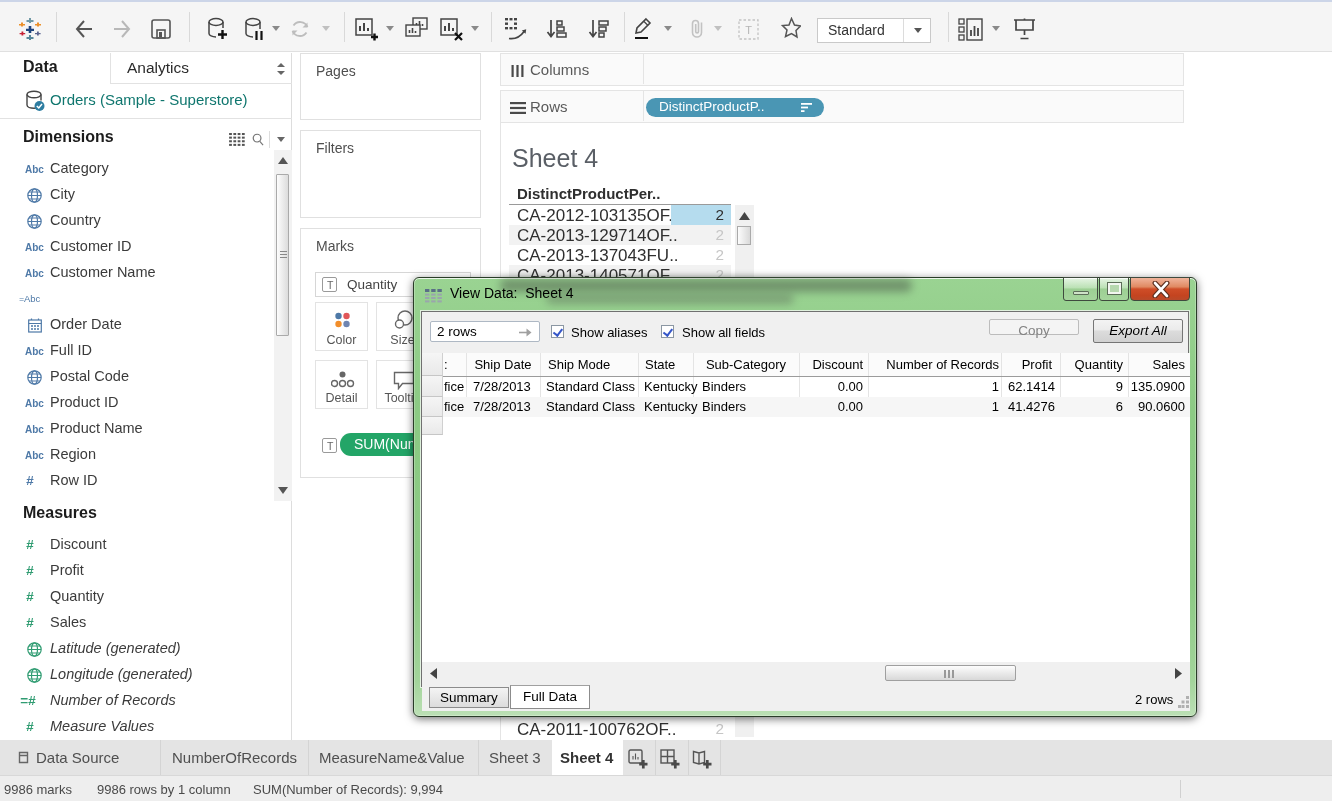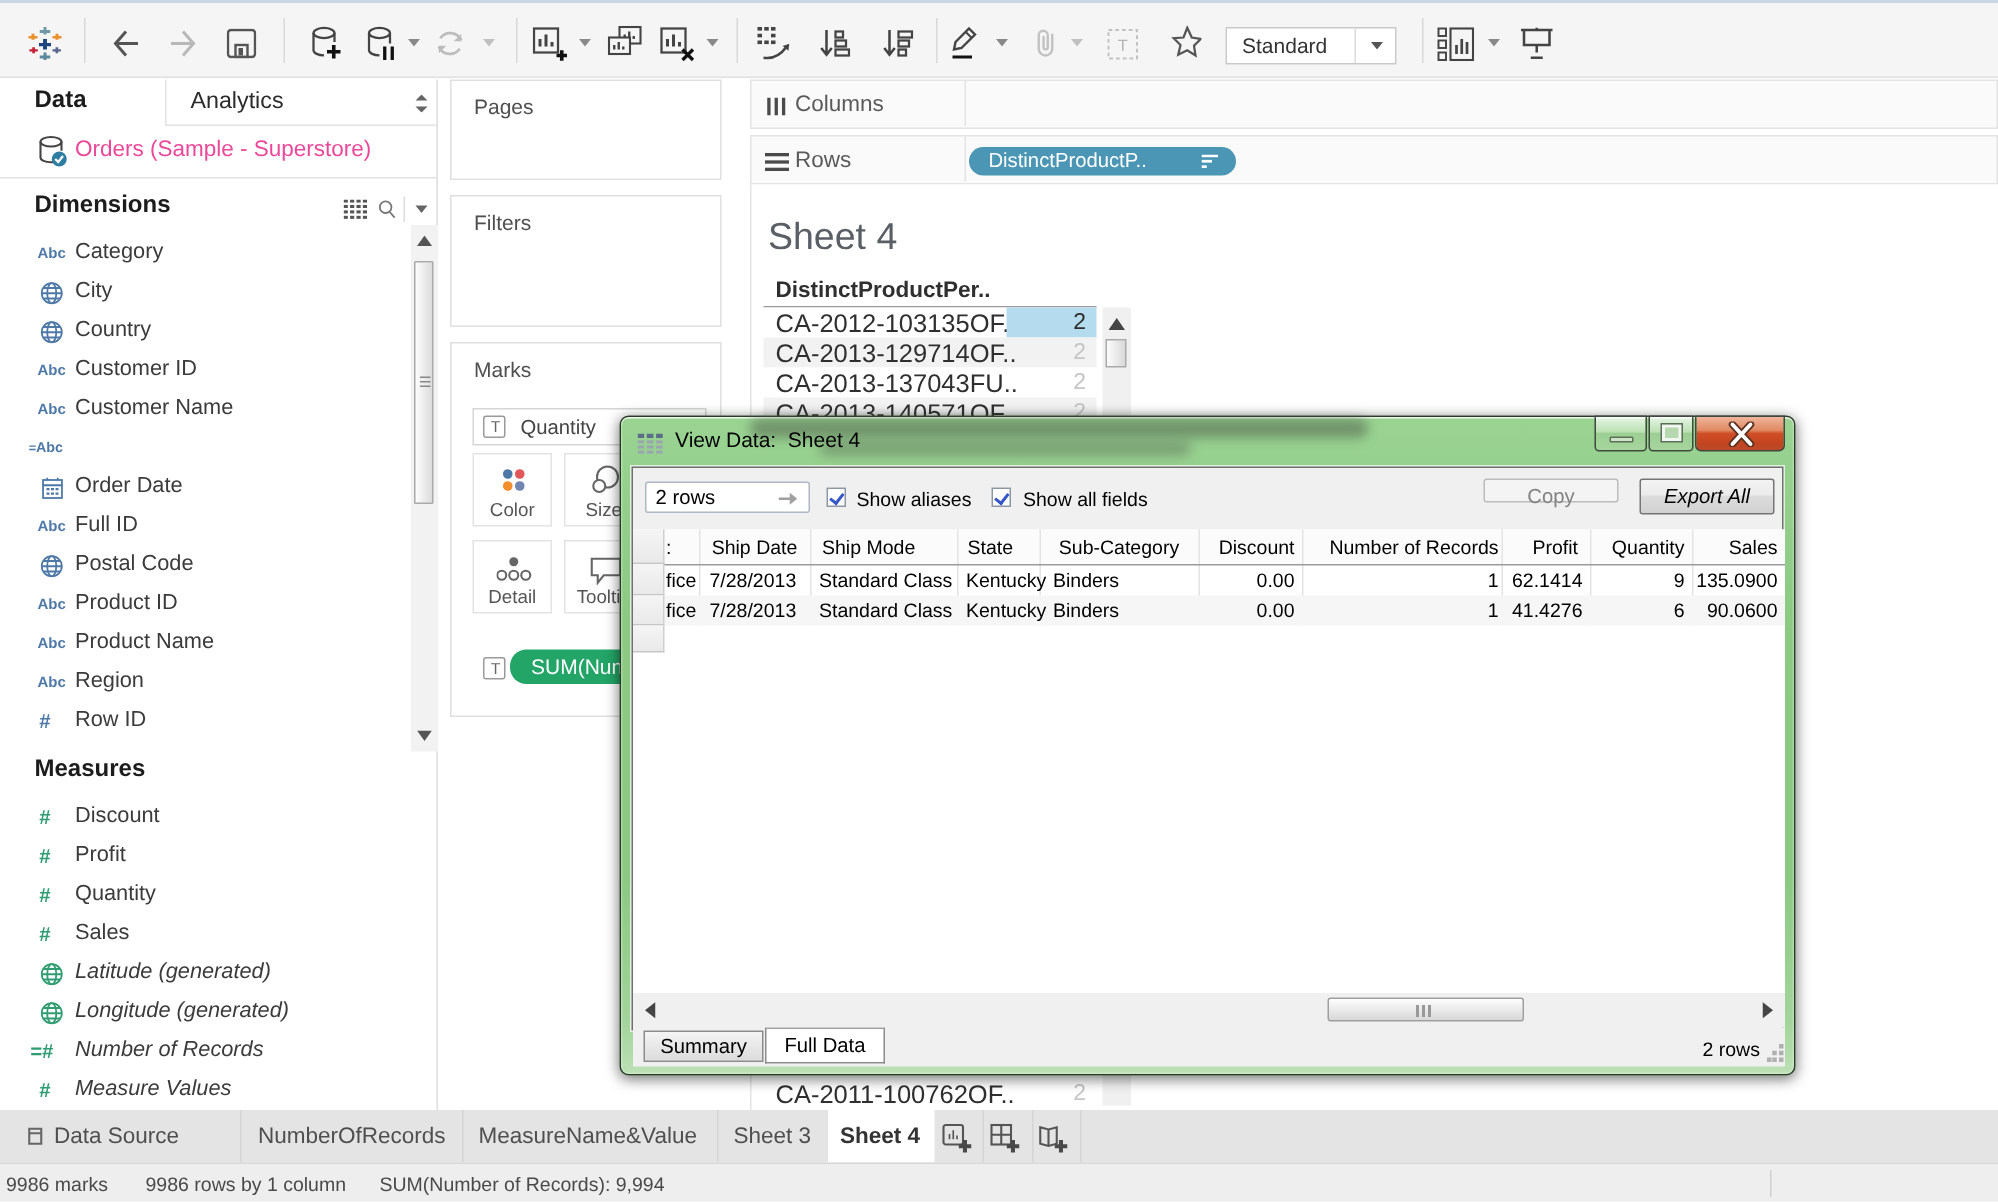--- a/index.html
+++ b/index.html
@@ -18,21 +18,21 @@
 .fgen { font-style:italic; }
 .ficon { position:absolute; }
 .icAbc { position:absolute; left:25px; top:8px; font-size:10px; font-weight:bold; color:#4e79a7; }
 .icNum { position:absolute; left:26px; top:5px; font-size:13.5px; font-weight:bold; color:#309c72; font-style:italic; }
 
 .card { position:absolute; border:1px solid #e0e0e0; background:#fff; }
 .cardlbl { position:absolute; left:15px; top:9px; font-size:14px; color:#4f4f4f; }
 .mbtn { position:absolute; width:53px; height:49px; border:1px solid #e3e3e3; background:#fff; }
 .mbtnlbl { position:absolute; width:100%; text-align:center; bottom:3px; font-size:12.5px; color:#555; }
 
-.shelf { position:absolute; left:500px; width:832px; height:32px; background:#fafafa; border:1px solid #e4e4e4;padding-left:39px; }
+.shelf { position:absolute; left:500px; width:684px; height:32px; background:#fafafa; border:1px solid #e4e4e4;padding-left:39px; }
 .shelflbl { position:absolute; left:29px; top:7px; font-size:15px; color:#5a5a5a; }
 .shelfcell { position:absolute; left:142px; top:0; width:1px; height:30px; background:#e4e4e4; }
 
 #sheetarea { position:absolute; left:500px; top:123px; width:832px; height:617px; background:#fff; border-left:1px solid #e4e4e4; }
 
 #tabbar { position:absolute; left:0; top:740px; width:1332px; height:35px; background:#e4e4e4; }
 .sheettab { position:absolute; top:0; height:35px; font-size:15px; color:#4f4f4f; line-height:35px; }
 .tabsep { position:absolute; top:0; width:1px; height:35px; background:#d4d4d4; }
 #statusbar { position:absolute; left:0; top:775px; width:1332px; height:26px; background:#eeeeee; border-top:1px solid #d8d8d8; font-size:13px; color:#4a4a4a; }
 
@@ -188,21 +188,21 @@
 <span style="position:absolute;left:127px;top:6px;font-size:15.5px;color:#2b2b2b;">Analytics</span>
 <svg class="abs" style="left:276px;top:10px;" width="10" height="12" viewBox="0 0 10 12">
       <path d="M5 0 L9 4 H1z M5 12 L1 8 h8z" fill="#666"></path>
     </svg>
 <svg class="abs" style="left:25px;top:37px;" width="20" height="22" viewBox="0 0 20 22">
       <ellipse cx="9" cy="4.5" rx="7" ry="3.2" fill="none" stroke="#444" stroke-width="1.4"></ellipse>
       <path d="M2 4.5 V15 c0 1.8 3.1 3.2 7 3.2 1 0 1.5-.1 2.3-.2 M16 4.5 v6" fill="none" stroke="#444" stroke-width="1.4"></path>
       <circle cx="14.5" cy="16" r="5" fill="#2d7da1"></circle>
       <path d="M11.8 16 l2 2 3.2-4" fill="none" stroke="#fff" stroke-width="1.5"></path>
     </svg>
-<span style="position:absolute;left:50px;top:38px;font-size:15px;color:#ec4899;">Orders (Sample - Superstore)</span>
+<span style="position:absolute;left:50px;top:38px;font-size:15px;color:#0f766e;">Orders (Sample - Superstore)</span>
 <div class="abs" style="left:0;top:65px;width:292px;height:1px;background:#e2e2e2;"></div>
 <span style="position:absolute;left:23px;top:75px;font-size:16px;font-weight:bold;color:#1c1c1c;">Dimensions</span>
 <svg class="abs" style="left:229px;top:80px;" width="16" height="13" viewBox="0 0 17 14">
       <g fill="#555">
         <rect x="0" y="0" width="3" height="2.2"></rect>
         <rect x="4.6" y="0" width="3" height="2.2"></rect>
         <rect x="9.2" y="0" width="3" height="2.2"></rect>
         <rect x="13.8" y="0" width="3" height="2.2"></rect>
         <rect x="0" y="3.9" width="3" height="2.2"></rect>
         <rect x="4.6" y="3.9" width="3" height="2.2"></rect>
@@ -291,21 +291,21 @@
       </div>
 <div class="sideitem" style="top:389px;">
         <span class="icAbc">Abc</span>
         <span class="fldtxt">Region</span>
       </div>
 <div class="sideitem" style="top:415px;">
         <span class="icNum" style="color:#4e79a7;">#</span>
         <span class="fldtxt">Row ID</span>
       </div>
 </div>
-<span class="abs" style="left:19px;top:240px;font-size:9.5px;font-weight:bold;color:#4e79a7;"><i style="font-size:8.5px;">=</i>Abc</span>
+<span class="abs" style="left:19px;top:240px;font-size:9.5px;font-weight:normal;color:#4e79a7;"><i style="font-size:8.5px;">=</i>Abc</span>
 <span style="position:absolute;left:23px;top:451px;font-size:16px;font-weight:bold;color:#1c1c1c;">Measures</span>
 <div id="meas">
 <div class="sideitem" style="top:479px;">
         <span class="icNum">#</span>
         <span class="fldtxt">Discount</span>
       </div>
 <div class="sideitem" style="top:505px;">
         <span class="icNum">#</span>
         <span class="fldtxt">Profit</span>
       </div>

